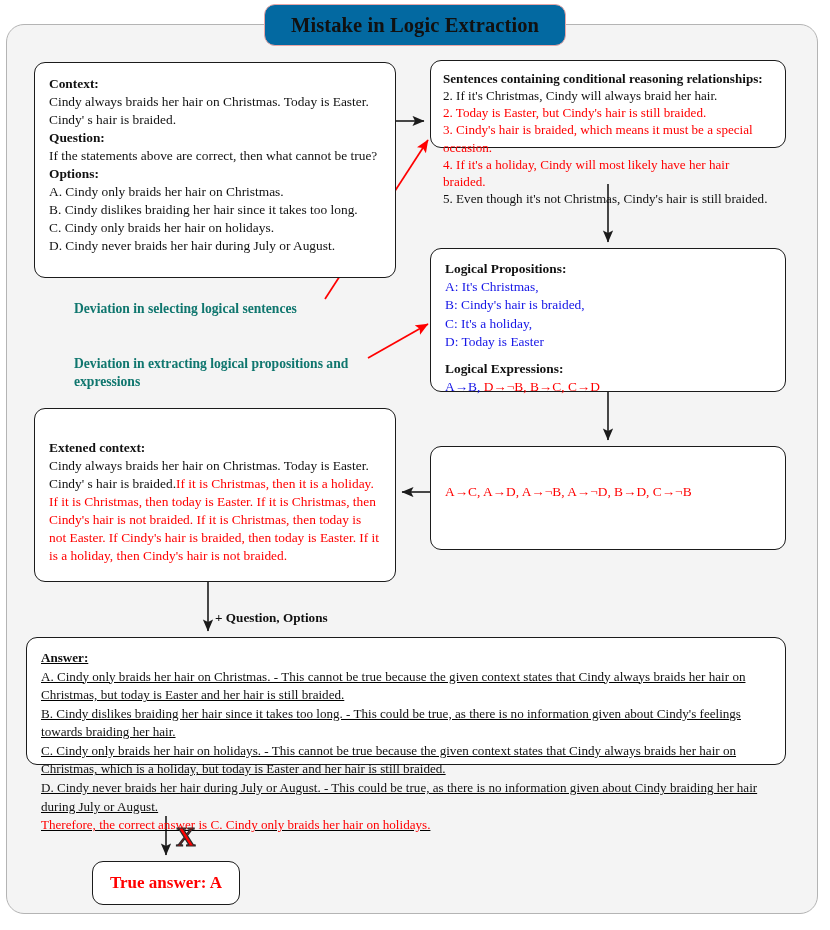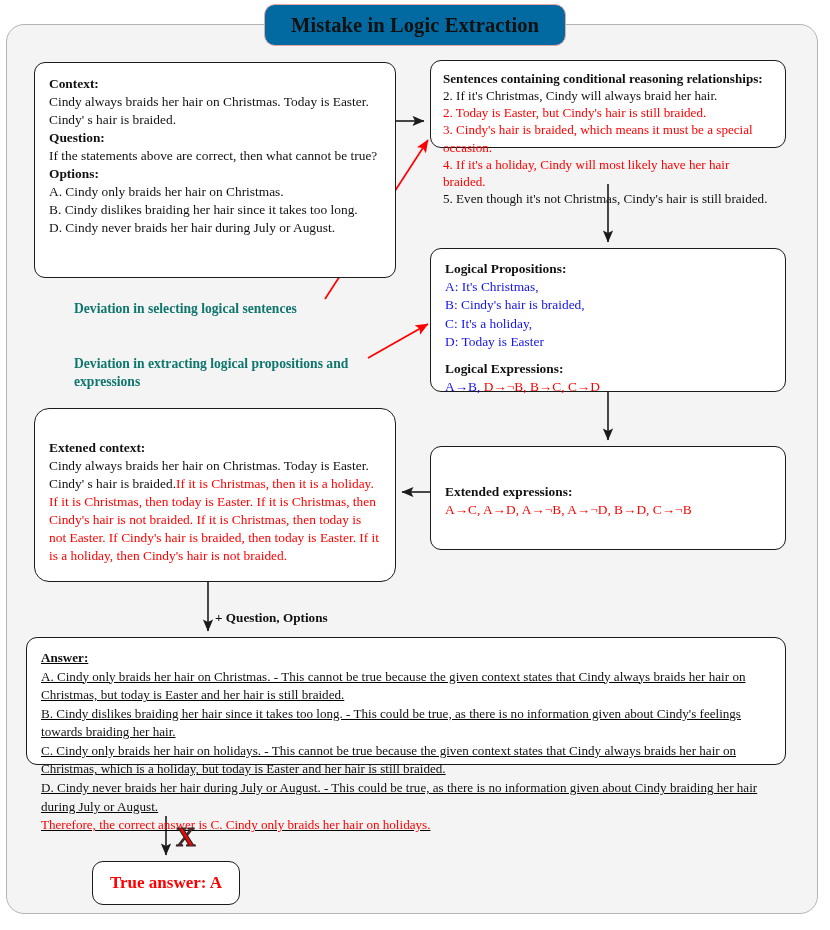--- a/index.html
+++ b/index.html
@@ -75,21 +75,21 @@
   }
   .ln { display: block; }
   .red  { color: #ff0000; }
   .blue { color: #1414e6; }
 
   
   #node-context          { left: 34px;  top: 62px;  width: 362px; height: 216px; }
   #node-sentences        { left: 430px; top: 60px;  width: 356px; height: 88px; }
   #node-propositions     { left: 430px; top: 248px; width: 356px; height: 144px; }
   #node-extexpr          { left: 430px; top: 446px; width: 356px; height: 104px; }
-  #node-extcontext       { left: 34px;  top: 408px; width: 362px; height: 174px; border-radius: 15px; }
+  #node-extcontext       { left: 34px;  top: 408px; width: 362px; height: 174px; }
   #node-answer           { left: 26px;  top: 637px; width: 760px; height: 128px; text-decoration: underline; }
   #node-trueanswer       { left: 92px;  top: 861px; width: 148px; height: 44px; }
 
   #node-context .node-inner     { padding: 12px 14px; }
   #node-sentences .node-inner   { padding: 9px 12px;  font-size: 13.1px; line-height: 1.31; }
   #node-propositions .node-inner{ padding: 11px 14px; line-height: 1.36; }
   #node-extexpr .node-inner     { padding: 36px 14px 10px 14px; }
   #node-extcontext .node-inner  { padding: 30px 14px 10px 14px; }
   #node-answer .node-inner      { padding: 11px 14px; font-size: 13.1px; line-height: 1.42; }
 
@@ -203,20 +203,21 @@
 
   <div class="node" id="node-context">
     <div class="node-inner">
       <span class="ln hd">Context:</span>
       <span class="ln">Cindy always braids her hair on Christmas. Today is Easter. Cindy' s hair is braided.</span>
       <span class="ln hd">Question:</span>
       <span class="ln">If the statements above are correct, then what cannot be true?</span>
       <span class="ln hd">Options:</span>
       <span class="ln">A. Cindy only braids her hair on Christmas.</span>
       <span class="ln">B. Cindy dislikes braiding her hair since it takes too long.</span>
+      <span class="ln">C. Cindy only braids her hair on holidays.</span>
       <span class="ln">D. Cindy never braids her hair during July or August.</span>
     </div>
   </div>
 
   <div class="node" id="node-sentences">
     <div class="node-inner">
       <span class="ln hd">Sentences containing conditional reasoning relationships:</span>
       <span class="ln">2. If it's Christmas, Cindy will always braid her hair.</span>
       <span class="ln red">2. Today is Easter, but Cindy's hair is still braided.</span>
       <span class="ln red">3. Cindy's hair is braided, which means it must be a special occasion.</span>
@@ -233,21 +234,20 @@
       <span class="ln blue">C: It's a holiday,</span>
       <span class="ln blue">D: Today is Easter</span>
       <span class="spacer-line"></span>
       <span class="ln hd">Logical Expressions:</span>
       <span class="ln"><span class="blue">A→B,</span><span class="red"> D→¬B, B→C, C→D</span></span>
     </div>
   </div>
 
   <div class="node" id="node-extexpr">
     <div class="node-inner">
-      <span class="ln hd">Extended expressions:</span>
       <span class="ln red">A→C, A→D, A→¬B, A→¬D, B→D, C→¬B</span>
     </div>
   </div>
 
   <div class="node" id="node-extcontext">
     <div class="node-inner">
       <span class="ln hd">Extened context:</span>
       <span>Cindy always braids her hair on Christmas. Today is Easter. Cindy' s hair is braided.</span><span class="red">If it is Christmas, then it is a holiday. If it is Christmas, then today is Easter. If it is Christmas, then Cindy's hair is not braided. If it is Christmas, then today is not Easter. If Cindy's hair is braided, then today is Easter. If it is a holiday, then Cindy's hair is not braided.</span>
     </div>
   </div>

